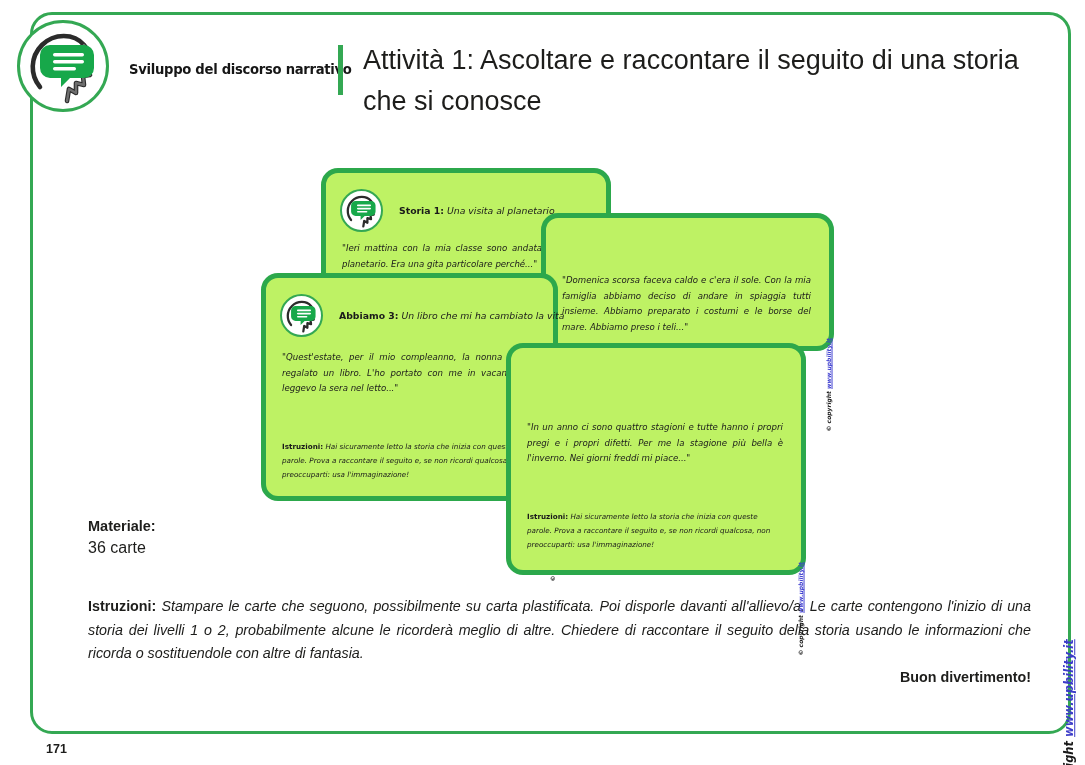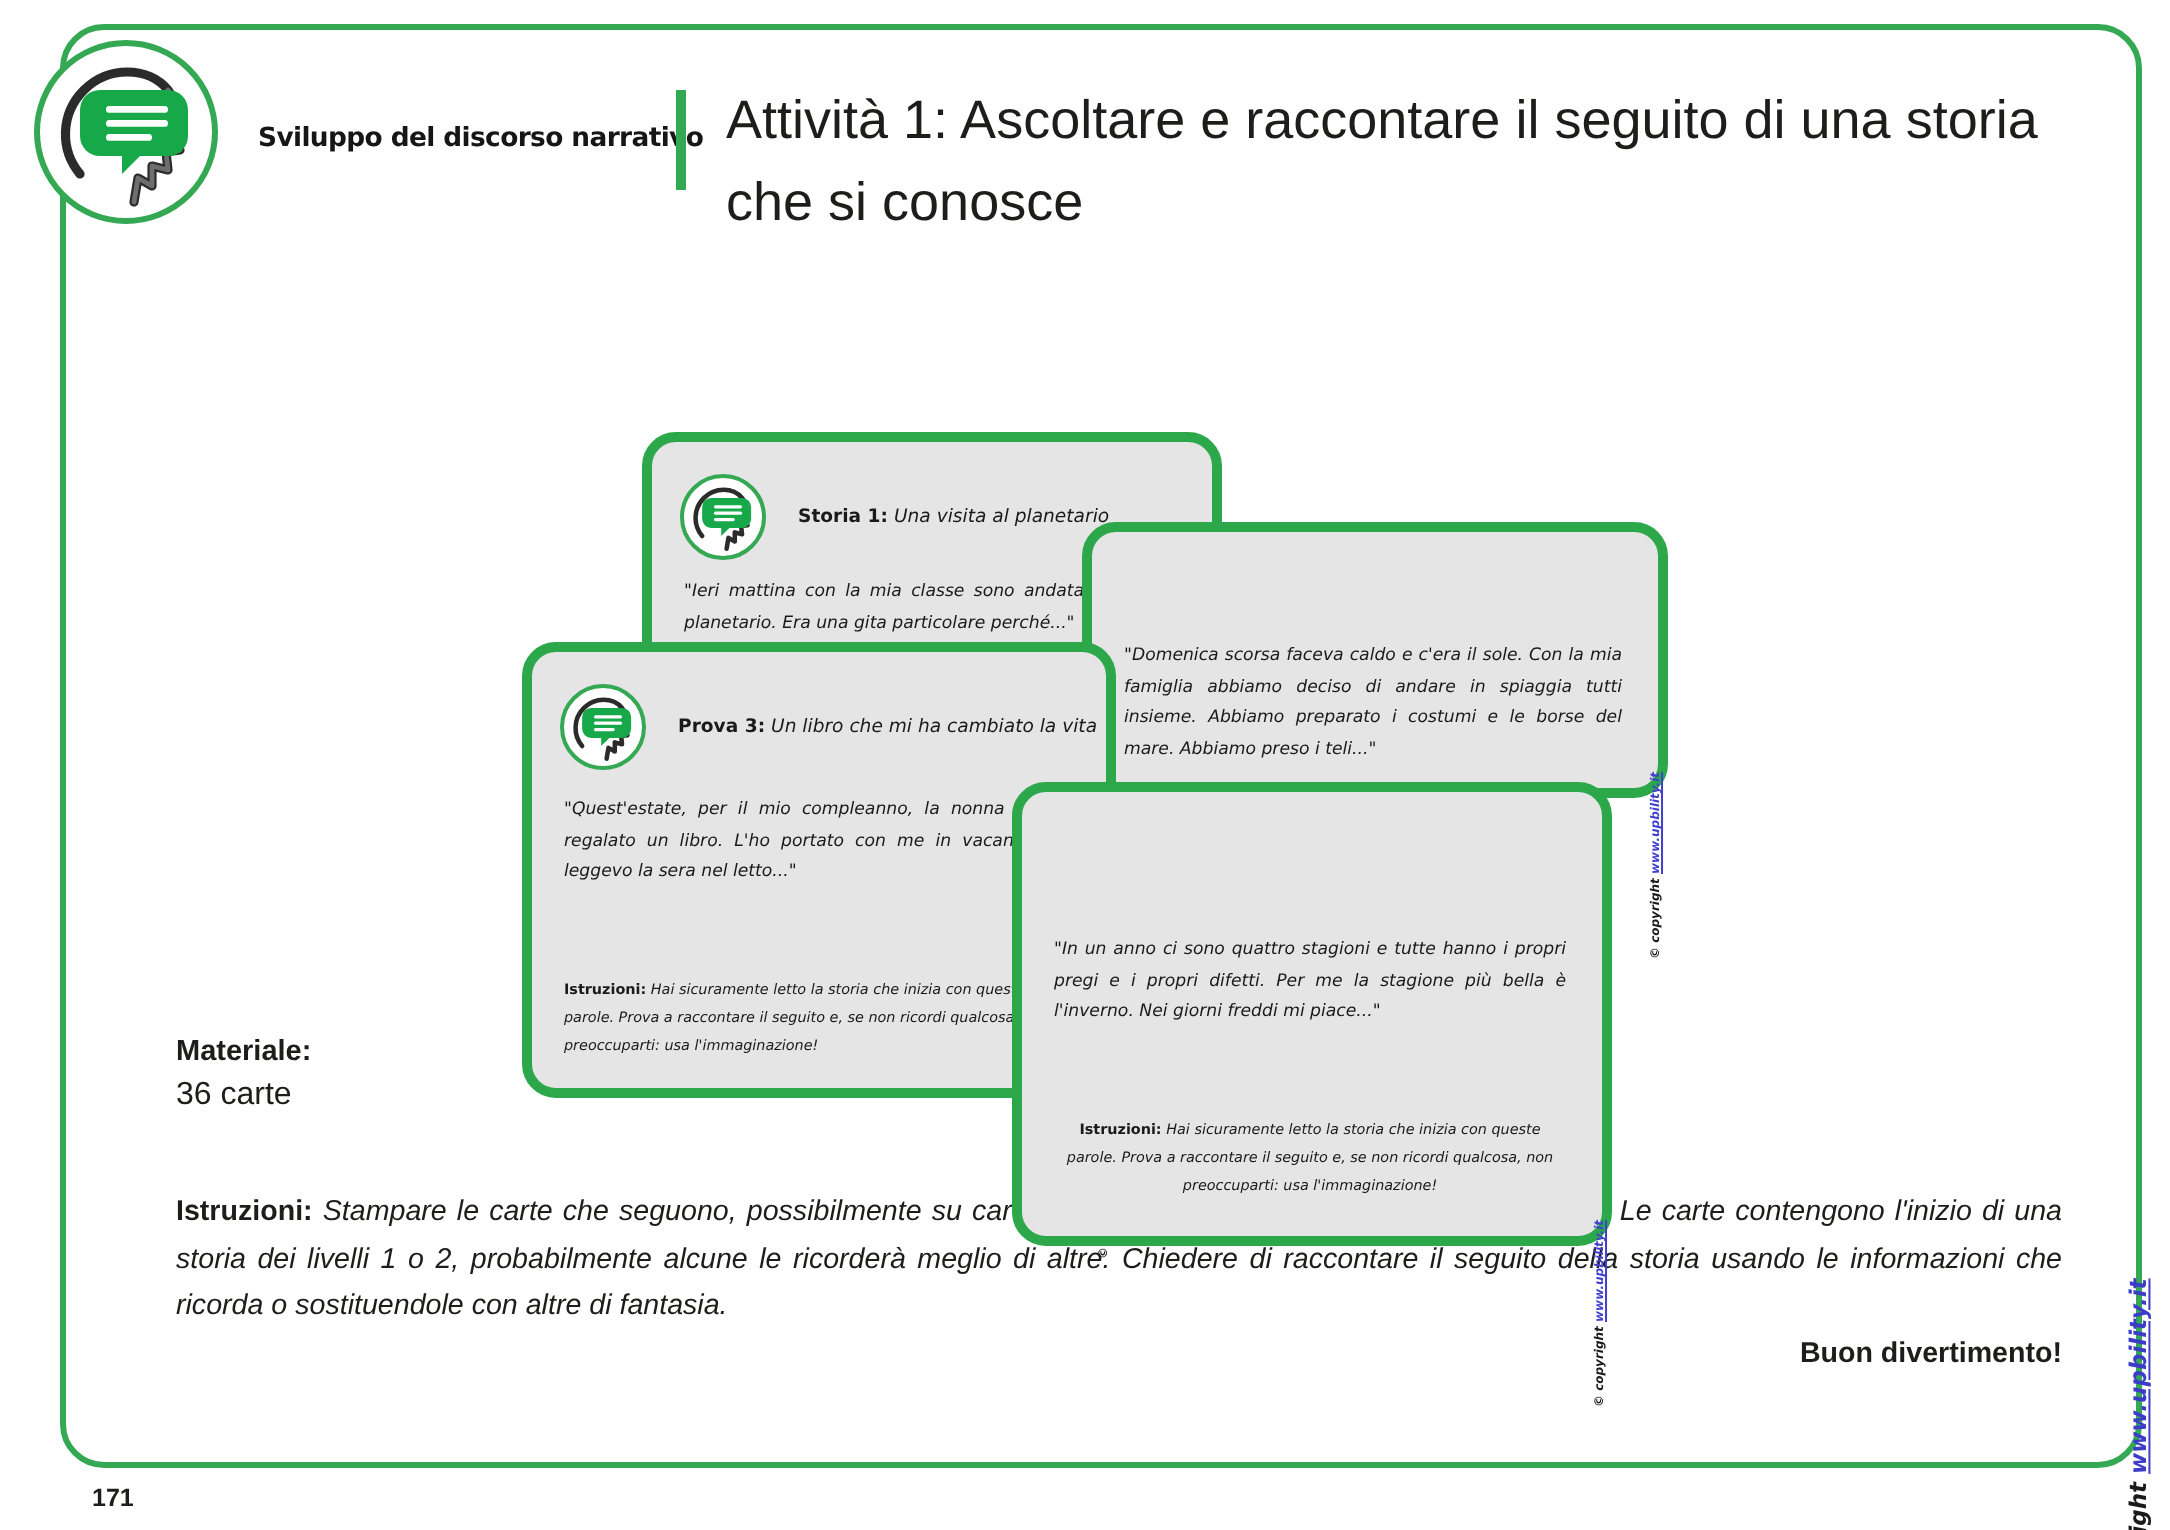--- a/index.html
+++ b/index.html
@@ -72,25 +72,24 @@
   }
 
   
   #card-stack {
     position: absolute;
     left: 0; top: 0;
     width: 1041px; height: 722px;
   }
   .story-card {
     position: absolute;
-    background: #e5e5e5;
+    background: #bef264;
     border: 5px solid #2ca84b;
     border-radius: 17px;
     padding: 0;
-    margin-top: 48px;
   }
   .card-head {
     position: absolute;
     left: 14px; top: 12px;
     right: 14px;
     height: 50px;
     display: flex;
     align-items: center;
   }
   .card-logo {
@@ -154,21 +153,21 @@
   #card-2 { left: 508px; top: 198px; width: 293px; height: 138px; z-index: 2; }
   #card-3 { left: 228px; top: 258px; width: 297px; height: 228px; z-index: 3; }
   #card-4 { left: 473px; top: 328px; width: 300px; height: 232px; z-index: 4; }
 
   #card-1 .card-body { top: 68px; }
   #card-2 .card-body { top: 55px; }
   #card-3 .card-body { top: 72px; }
   #card-4 .card-body { top: 72px; }
 
   #card-3 .card-instr { top: 162px; }
-  #card-4 .card-instr { top: 162px; text-align: center; }
+  #card-4 .card-instr { top: 162px; }
 
   
   #material-block {
     position: absolute;
     left: 55px; top: 500px;
     width: 420px;
   }
   #material-label {
     font-family: "Liberation Sans", sans-serif;
     font-size: 14.5px;
@@ -286,21 +285,21 @@
           <svg width="39" height="39" viewBox="0 0 86 86" aria-hidden="true">
             <path d="M20 64 C10 52,10 34,22 22 C34 10,54 10,64 22 C70 30,70 38,66 45
                      L70 52 L63 53 L64 62 L56 60 L56 70 L49 66 L47 78" fill="none" stroke="#2b2b2b" stroke-width="5" stroke-linecap="round" stroke-linejoin="round"></path>
             <path d="M30 22 h34 a10 10 0 0 1 10 10 v13 a10 10 0 0 1 -10 10 h-14 l-9 9 v-9 h-11
                      a10 10 0 0 1 -10 -10 v-13 a10 10 0 0 1 10 -10 z" fill="#17a84a"></path>
             <rect x="33" y="30" width="31" height="3.6" rx="1.8" fill="#ffffff"></rect>
             <rect x="33" y="37" width="31" height="3.6" rx="1.8" fill="#ffffff"></rect>
             <rect x="33" y="44" width="23" height="3.6" rx="1.8" fill="#ffffff"></rect>
           </svg>
         </div>
-        <div class="card-title"><b>Prova 3:</b> <span>Un libro che mi ha cambiato la vita</span></div>
+        <div class="card-title"><b>Abbiamo 3:</b> <span>Un libro che mi ha cambiato la vita</span></div>
       </div>
       <div class="card-body">"Quest'estate, per il mio compleanno, la nonna mi ha regalato un libro. L'ho portato con me in vacanza. Lo leggevo la sera nel letto..."</div>
       <div class="card-instr"><b>Istruzioni:</b> <span>Hai sicuramente letto la storia che inizia con queste parole. Prova a raccontare il seguito e, se non ricordi qualcosa, non preoccuparti: usa l'immaginazione!</span></div>
       <div class="card-copy"><span>© copyright </span><a href="#">www.upbility.it</a></div>
     </div>
 
     <div class="story-card" id="card-4">
       <div class="card-body">"In un anno ci sono quattro stagioni e tutte hanno i propri pregi e i propri difetti. Per me la stagione più bella è l'inverno. Nei giorni freddi mi piace..."</div>
       <div class="card-instr"><b>Istruzioni:</b> <span>Hai sicuramente letto la storia che inizia con queste parole. Prova a raccontare il seguito e, se non ricordi qualcosa, non preoccuparti: usa l'immaginazione!</span></div>
       <div class="card-copy"><span>© copyright </span><a href="#">www.upbility.it</a></div>

